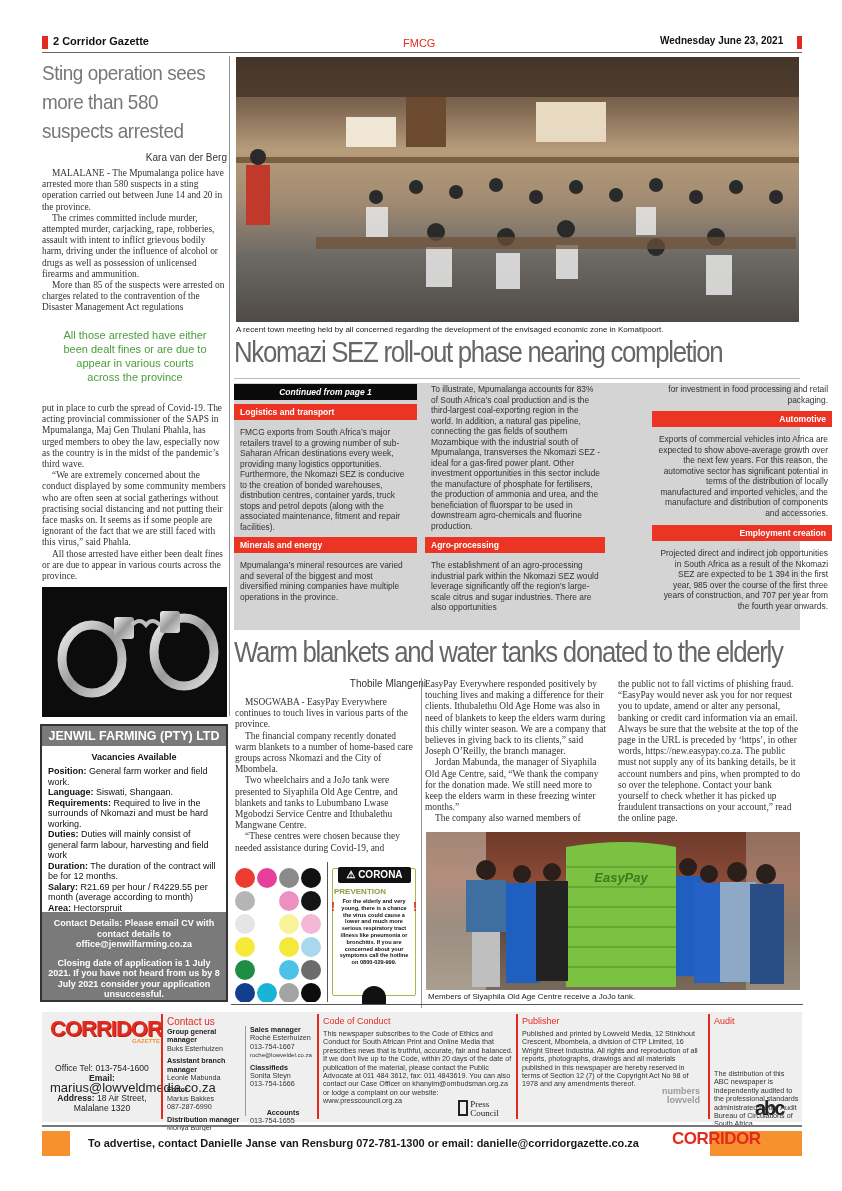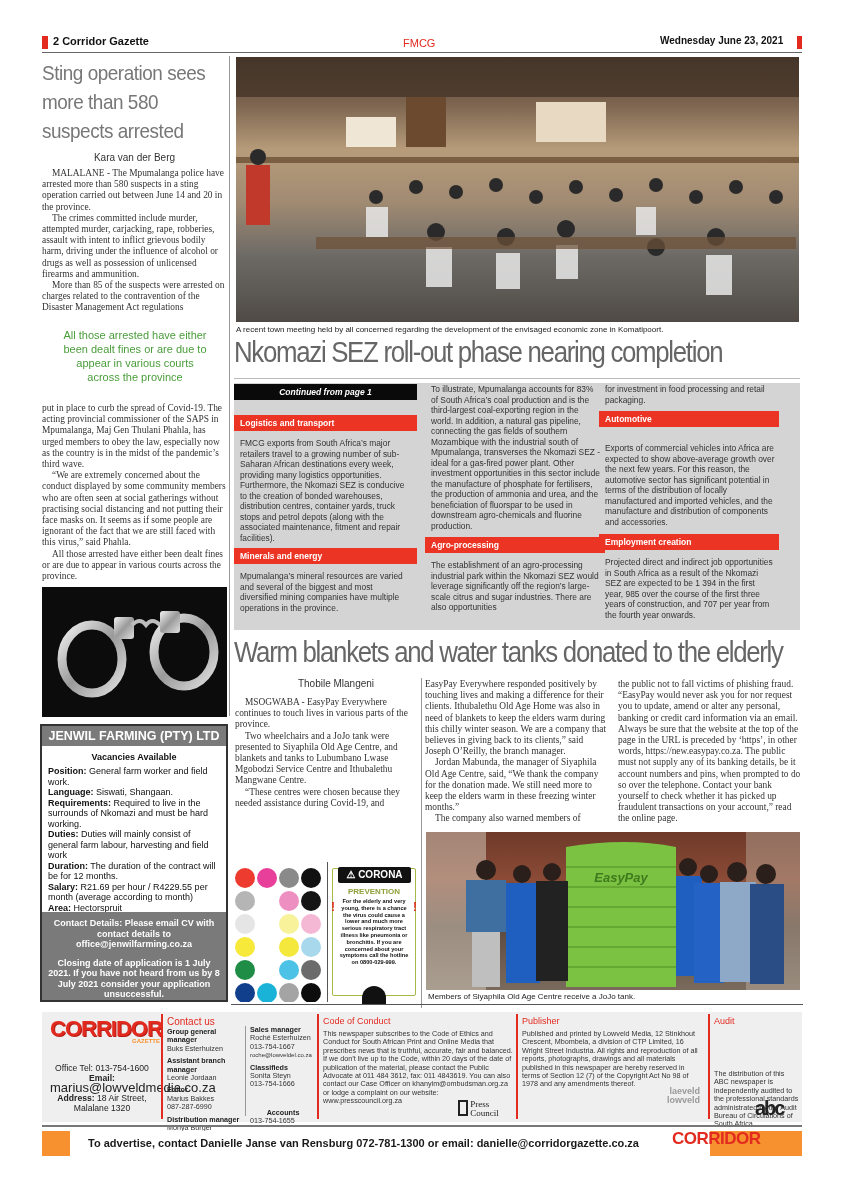--- a/index.html
+++ b/index.html
@@ -11,21 +11,21 @@
   
   .hdr-bar { left: 42px; top: 36px; width: 6px; height: 13px; background: #e32a1f; }
   .hdr-bar-r { left: 797px; top: 36px; width: 5px; height: 13px; background: #e32a1f; }
   .hdr-left { left: 53px; top: 35px; font: bold 11px "Liberation Sans", sans-serif; color: #111; }
   .hdr-news { left: 403px; top: 37px; font: 11px "Liberation Sans", sans-serif; color: #e32a1f; }
   .hdr-date { left: 660px; top: 35px; font: bold 10px "Liberation Sans", sans-serif; color: #111; }
   .hdr-rule { left: 42px; top: 52px; width: 760px; height: 1px; background: #666; }
 
   
   .headline-1 { left: 42px; top: 58px; width: 185px; font: 300 21px/29px "Liberation Sans", sans-serif; color: #777; letter-spacing: -0.5px; transform: scaleX(0.9); transform-origin: left top; width: 205px; }
-  .byline { font: 10px "Liberation Sans", sans-serif; color: #333; text-align: center; }
+  .byline { font: 10px "Liberation Sans", sans-serif; color: #333; text-align: right; }
   .body-txt { font: 9.4px/11.2px "Liberation Serif", serif; color: #333; }
   .body-txt p { text-indent: 10px; }
   .pull-quote { font: 11px/14px "Liberation Sans", sans-serif; color: #4a9d3a; text-align: center; }
   .vrule { width: 1px; background: #999; }
 
   
   .photo { overflow: hidden; }
   .caption { font: 8px "Liberation Sans", sans-serif; color: #222; }
 
   
@@ -158,45 +158,46 @@
 </div>
 <div class="abs caption" style="left:236px; top:325px; width:570px;">A recent town meeting held by all concerned regarding the development of the envisaged economic zone in Komatipoort.</div>
 
 <div class="abs big-headline" style="left:234px; top:335px;">Nkomazi SEZ roll-out phase nearing completion</div>
 <div class="abs" style="left:234px; top:378px; width:566px; height:1px; background:#bbb;"></div>
 
 <div class="abs grey-box" style="left:234px; top:383px; width:566px; height:247px;"></div>
 
 <div class="abs" style="left:234px; top:384px; width:183px;">
   <div class="cont-tag">Continued from page 1</div>
-  <div class="red-tag" style="margin-top:15px; width:183px;">Logistics and transport</div>
+  <div class="red-tag" style="margin-top:4px; width:183px;">Logistics and transport</div>
   <div class="sans-body" style="padding:7px 6px 5px 6px;">FMCG exports from South Africa’s major retailers travel to a growing number of sub-Saharan African destinations every week, providing many logistics opportunities. Furthermore, the Nkomazi SEZ is conducive to the creation of bonded warehouses, distribution centres, container yards, truck stops and petrol depots (along with the associated maintenance, fitment and repair facilities).</div>
   <div class="red-tag">Minerals and energy</div>
   <div class="sans-body" style="padding:7px 6px;">Mpumalanga’s mineral resources are varied and several of the biggest and most diversified mining companies have multiple operations in the province.</div>
 </div>
 
 <div class="abs" style="left:427px; top:384px; width:178px;">
   <div class="sans-body" style="padding:0 4px 6px 4px;">To illustrate, Mpumalanga accounts for 83% of South Africa’s coal production and is the third-largest coal-exporting region in the world. In addition, a natural gas pipeline, connecting the gas fields of southern Mozambique with the industrial south of Mpumalanga, transverses the Nkomazi SEZ - ideal for a gas-fired power plant. Other investment opportunities in this sector include the manufacture of phosphate for fertilisers, the production of ammonia and urea, and the beneficiation of fluorspar to be used in downstream agro-chemicals and fluorine production.</div>
   <div class="red-tag" style="margin-left:-2px;">Agro-processing</div>
   <div class="sans-body" style="padding:7px 4px;">The establishment of an agro-processing industrial park within the Nkomazi SEZ would leverage significantly off the region’s large-scale citrus and sugar industries. There are also opportunities</div>
 </div>
 
-<div class="abs" style="left:599px; top:384px; width:180px;">
+<div class="abs" style="left:652px; top:384px; width:180px;text-align:right;">
   <div class="sans-body" style="padding:0 4px 6px 6px;">for investment in food processing and retail packaging.</div>
   <div class="red-tag">Automotive</div>
-  <div class="sans-body" style="padding:16px 4px 7px 6px;">Exports of commercial vehicles into Africa are expected to show above-average growth over the next few years. For this reason, the automotive sector has significant potential in terms of the distribution of locally manufactured and imported vehicles, and the manufacture and distribution of components and accessories.</div>
+  <div class="sans-body" style="padding:7px 4px 7px 6px;">Exports of commercial vehicles into Africa are expected to show above-average growth over the next few years. For this reason, the automotive sector has significant potential in terms of the distribution of locally manufactured and imported vehicles, and the manufacture and distribution of components and accessories.</div>
   <div class="red-tag">Employment creation</div>
   <div class="sans-body" style="padding:7px 4px 4px 6px;">Projected direct and indirect job opportunities in South Africa as a result of the Nkomazi SEZ are expected to be 1 394 in the first year, 985 over the course of the first three years of construction, and 707 per year from the fourth year onwards.</div>
 </div>
 
 <div class="abs big-headline" style="left:234px; top:635px; font-size:30px;">Warm blankets and water tanks donated to the elderly</div>
 <div class="abs byline" style="left:246px; top:678px; width:180px;">Thobile Mlangeni</div>
 
 <div class="abs body-txt" style="left:235px; top:697px; width:182px;">
   <p>MSOGWABA - EasyPay Everywhere continues to touch lives in various parts of the province.</p>
+  <p>The financial company recently donated warm blankets to a number of home-based care groups across Nkomazi and the City of Mbombela.</p>
   <p>Two wheelchairs and a JoJo tank were presented to Siyaphila Old Age Centre, and blankets and tanks to Lubumbano Lwase Mgobodzi Service Centre and Ithubalethu Mangwane Centre.</p>
   <p>“These centres were chosen because they needed assistance during Covid-19, and</p>
 </div>
 <div class="abs body-txt" style="left:425px; top:679px; width:186px;">
   <p style="text-indent:0">EasyPay Everywhere responded positively by touching lives and making a difference for their clients. Ithubalethu Old Age Home was also in need of blankets to keep the elders warm during this chilly winter season. We are a company that believes in giving back to its clients,” said Joseph O’Reilly, the branch manager.</p>
   <p>Jordan Mabunda, the manager of Siyaphila Old Age Centre, said, “We thank the company for the donation made. We still need more to keep the elders warm in these freezing winter months.”</p>
   <p>The company also warned members of</p>
 </div>
 <div class="abs body-txt" style="left:618px; top:679px; width:184px;">
   <p style="text-indent:0">the public not to fall victims of phishing fraud. “EasyPay would never ask you for nor request you to update, amend or alter any personal, banking or credit card information via an email. Always be sure that the website at the top of the page in the URL is preceded by ‘https’, in other words, https://new.easypay.co.za. The public must not supply any of its banking details, be it account numbers and pins, when prompted to do so over the telephone. Contact your bank yourself to check whether it has picked up fraudulent transactions on your account,” read the online page.</p>
@@ -227,21 +228,21 @@
     <div class="dot" style="left: 26px; top: 121px; background: rgb(26, 179, 216);"></div>
     <div class="dot" style="left: 48px; top: 121px; background: rgb(164, 164, 164);"></div>
     <div class="dot" style="left: 70px; top: 121px; background: rgb(13, 13, 13);"></div>
   </div>
 
 <div class="abs corona" style="left:327px; top:862px; width:93px; height:140px; background:#fff;">
   <div style="position:absolute; left:4px; right:4px; top:6px; bottom:6px; border:1.5px solid #a5b84a; border-radius:2px;"></div>
   <div style="position:absolute; left:10px; top:5px; width:73px; height:16px; background:#111; color:#fff; font:bold 10px 'Liberation Sans',sans-serif; text-align:center; line-height:16px; border-radius:2px;">
     <span>⚠ </span><span>CORONA</span>
   </div>
-  <div style="position:absolute; left:6px; right:6px; top:25px; text-align:center; font:bold 8px 'Liberation Sans',sans-serif; color:#8ea03a;">PREVENTION</div>
+  <div style="position:absolute; left:6px; right:6px; top:25px; text-align:left; font:bold 8px 'Liberation Sans',sans-serif; color:#8ea03a;">PREVENTION</div>
   <div style="position:absolute; left:10px; right:10px; top:36px; text-align:center; font:bold 5.6px/6.8px 'Liberation Sans',sans-serif; color:#111;">For the elderly and very young, there is a chance the virus could cause a lower and much more serious respiratory tract illness like pneumonia or bronchitis. If you are concerned about your symptoms call the hotline on 0800-029-999.</div>
   <div style="position:absolute; left:3px; top:38px; color:#e32a1f; font:bold 12px 'Liberation Sans',sans-serif;">!</div>
   <div style="position:absolute; right:3px; top:38px; color:#e32a1f; font:bold 12px 'Liberation Sans',sans-serif;">!</div>
   <div style="position:absolute; left:34px; top:124px; width:24px; height:18px; background:#111; border-radius:12px 12px 0 0;"></div>
 </div>
 
 <div class="abs photo" style="left:426px; top:832px; width:374px; height:158px; background:linear-gradient(180deg,#6e3a2a 0%,#8b4b36 30%,#5d4a3f 60%,#7a6a5c 100%);">
   <svg width="374" height="158" viewBox="0 0 374 158">
     <rect x="0" y="0" width="60" height="158" fill="#d9d2c4" opacity="0.5"></rect>
     <rect x="320" y="0" width="54" height="158" fill="#c9bfae" opacity="0.4"></rect>
@@ -290,21 +291,21 @@
   <div style="font-size:13px;">marius@lowveldmedia.co.za</div>
   <div><b>Address:</b> <span>18 Air Street, Malalane 1320</span></div>
 </div>
 
 <div class="abs f-redrule" style="left:161px; top:1014px; height:105px;"></div>
 <div class="abs f-head" style="left:167px; top:1016px; font-size:10px;">Contact us</div>
 <div class="abs" style="left:167px; top:1028px; width:78px;">
   <div class="f-lbl">Group general manager</div>
   <div class="f-txt">Buks Esterhuizen</div>
   <div class="f-lbl" style="margin-top:4px;">Assistant branch manager</div>
-  <div class="f-txt">Leonie Jordaan</div>
+  <div class="f-txt">Leonie Mabunda</div>
   <div class="f-lbl" style="margin-top:4px;">Editor</div>
   <div class="f-txt">Marius Bakkes</div>
   <div class="f-txt">087-287-6990</div>
   <div class="f-lbl" style="margin-top:4px;">Distribution manager</div>
   <div class="f-txt">Monya Burger</div>
 </div>
 <div class="abs" style="left:245px; top:1026px; width:1px; height:90px; background:#999;"></div>
 <div class="abs" style="left:250px; top:1026px; width:66px;">
   <div class="f-lbl">Sales manager</div>
   <div class="f-txt">Roché Esterhuizen</div>
@@ -321,21 +322,21 @@
 <div class="abs f-head" style="left:323px; top:1016px;">Code of Conduct</div>
 <div class="abs f-txt" style="left:323px; top:1030px; width:190px;">This newspaper subscribes to the Code of Ethics and Conduct for South African Print and Online Media that prescribes news that is truthful, accurate, fair and balanced. If we don’t live up to the Code, within 20 days of the date of publication of the material, please contact the Public Advocate at 011 484 3612, fax: 011 4843619. You can also contact our Case Officer on khanyim@ombudsman.org.za or lodge a complaint on our website: www.presscouncil.org.za</div>
 <div class="abs" style="left:458px; top:1100px; font:9px/9px 'Liberation Serif',serif; color:#222;">
   <span style="display:inline-block; width:10px; height:16px; border:2px solid #222; vertical-align:top;"></span>
   <span style="display:inline-block; width:30px;">Press Council</span>
 </div>
 
 <div class="abs f-redrule" style="left:516px; top:1014px; height:105px;"></div>
 <div class="abs f-head" style="left:522px; top:1016px;">Publisher</div>
 <div class="abs f-txt" style="left:522px; top:1030px; width:180px;">Published and printed by Lowveld Media, 12 Stinkhout Crescent, Mbombela, a division of CTP Limited, 16 Wright Street Industria. All rights and reproduction of all reports, photographs, drawings and all materials published in this newspaper are hereby reserved in terms of Section 12 (7) of the Copyright Act No 98 of 1978 and any amendments thereof.</div>
-<div class="abs" style="left:656px; top:1087px; width:44px; font:bold 9px/9px 'Liberation Sans',sans-serif; color:#9a9a9a; text-align:right;">laeveld lowveld</div>
+<div class="abs" style="left:656px; top:1087px; width:44px; font:bold 9px/9px 'Liberation Sans',sans-serif; color:#9a9a9a; text-align:right;">numbers lowveld</div>
 
 <div class="abs f-redrule" style="left:708px; top:1014px; height:105px;"></div>
 <div class="abs f-head" style="left:714px; top:1016px;">Audit</div>
 <div class="abs f-txt" style="left:714px; top:1030px; width:86px;margin-top:40px;">The distribution of this ABC newspaper is independently audited to the professional standards administrated by the Audit Bureau of Circulations of South Africa.</div>
 <div class="abs" style="left:755px; top:1098px; font:900 20px/20px 'Liberation Sans',sans-serif; color:#222; letter-spacing:-2px;">abc</div>
 
 <div class="abs" style="left:42px; top:1125px; width:760px; height:2px; background:#777;"></div>
 <div class="abs adv-bar" style="left:42px; top:1131px; width:760px; height:25px;"></div>
 <div class="abs adv-inner" style="left:70px; top:1131px; width:640px; height:25px;"></div>
 <div class="abs adv-txt" style="left:88px; top:1137px;">To advertise, contact Danielle Janse van Rensburg 072-781-1300 or email: danielle@corridorgazette.co.za</div>

